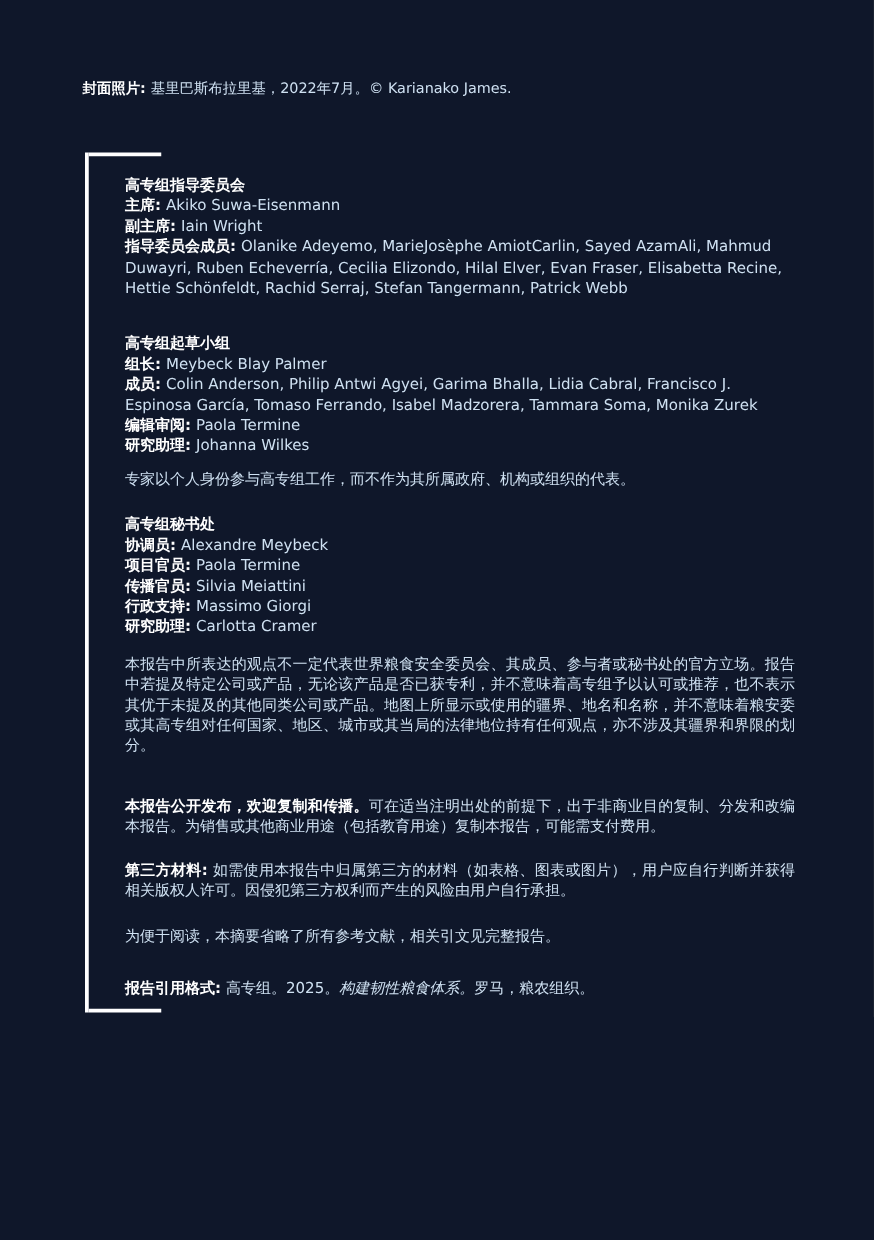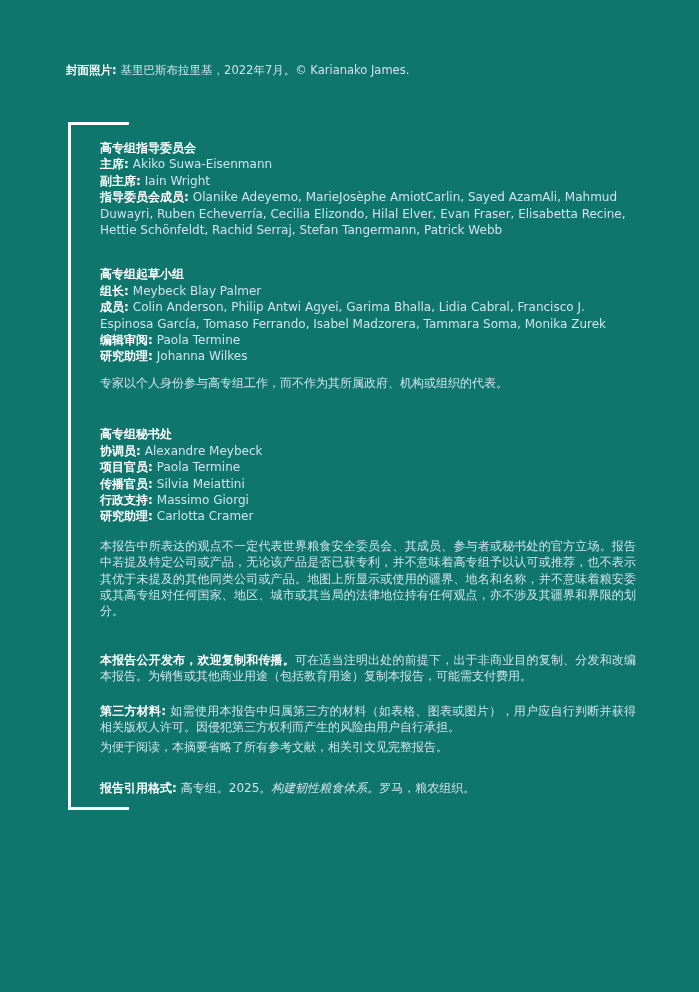--- a/index.html
+++ b/index.html
@@ -4,21 +4,21 @@
 <style>
   html, body { margin: 0; padding: 0; }
   body {
     font-family: "DejaVu Sans", "Liberation Sans", sans-serif;
     background: #555;
   }
   .page {
     position: relative;
     width: 699px;
     height: 992px;
-    background: #0f766e;
+    background: #0f172a;
     overflow: hidden;
     margin: 0 auto;
   }
   .cover-credit {
     position: absolute;
     left: 66px;
     top: 63px;
     font-size: 11.5px;
     line-height: 15px;
     color: #cfe1f2;
@@ -56,25 +56,25 @@
     line-height: 16.4px;
     color: #cfe1f2;
   }
   .sec-title {
     font-weight: 700;
     color: #ffffff;
   }
   .para { text-align: justify; }
   .mt-drafting    { margin-top: 28px; }
   .mt-independ    { margin-top: 10px; }
-  .mt-secretariat { margin-top: 35px; }
+  .mt-secretariat { margin-top: 20px; }
   .mt-disclaimer  { margin-top: 13px; }
   .mt-license     { margin-top: 32px; }
   .mt-thirdparty  { margin-top: 18px; }
-  .mt-reading     { margin-top: 4px; }
+  .mt-reading     { margin-top: 21px; }
   .mt-citation    { margin-top: 24px; }
   .italic { font-style: italic; text-align: right; }
 </style>
 </head>
 <body>
 
 <div class="page">
 
   <div class="cover-credit">
     <span class="lbl">封面照片:</span><span>基里巴斯布拉里基，2022年7月。© Karianako James.</span>

